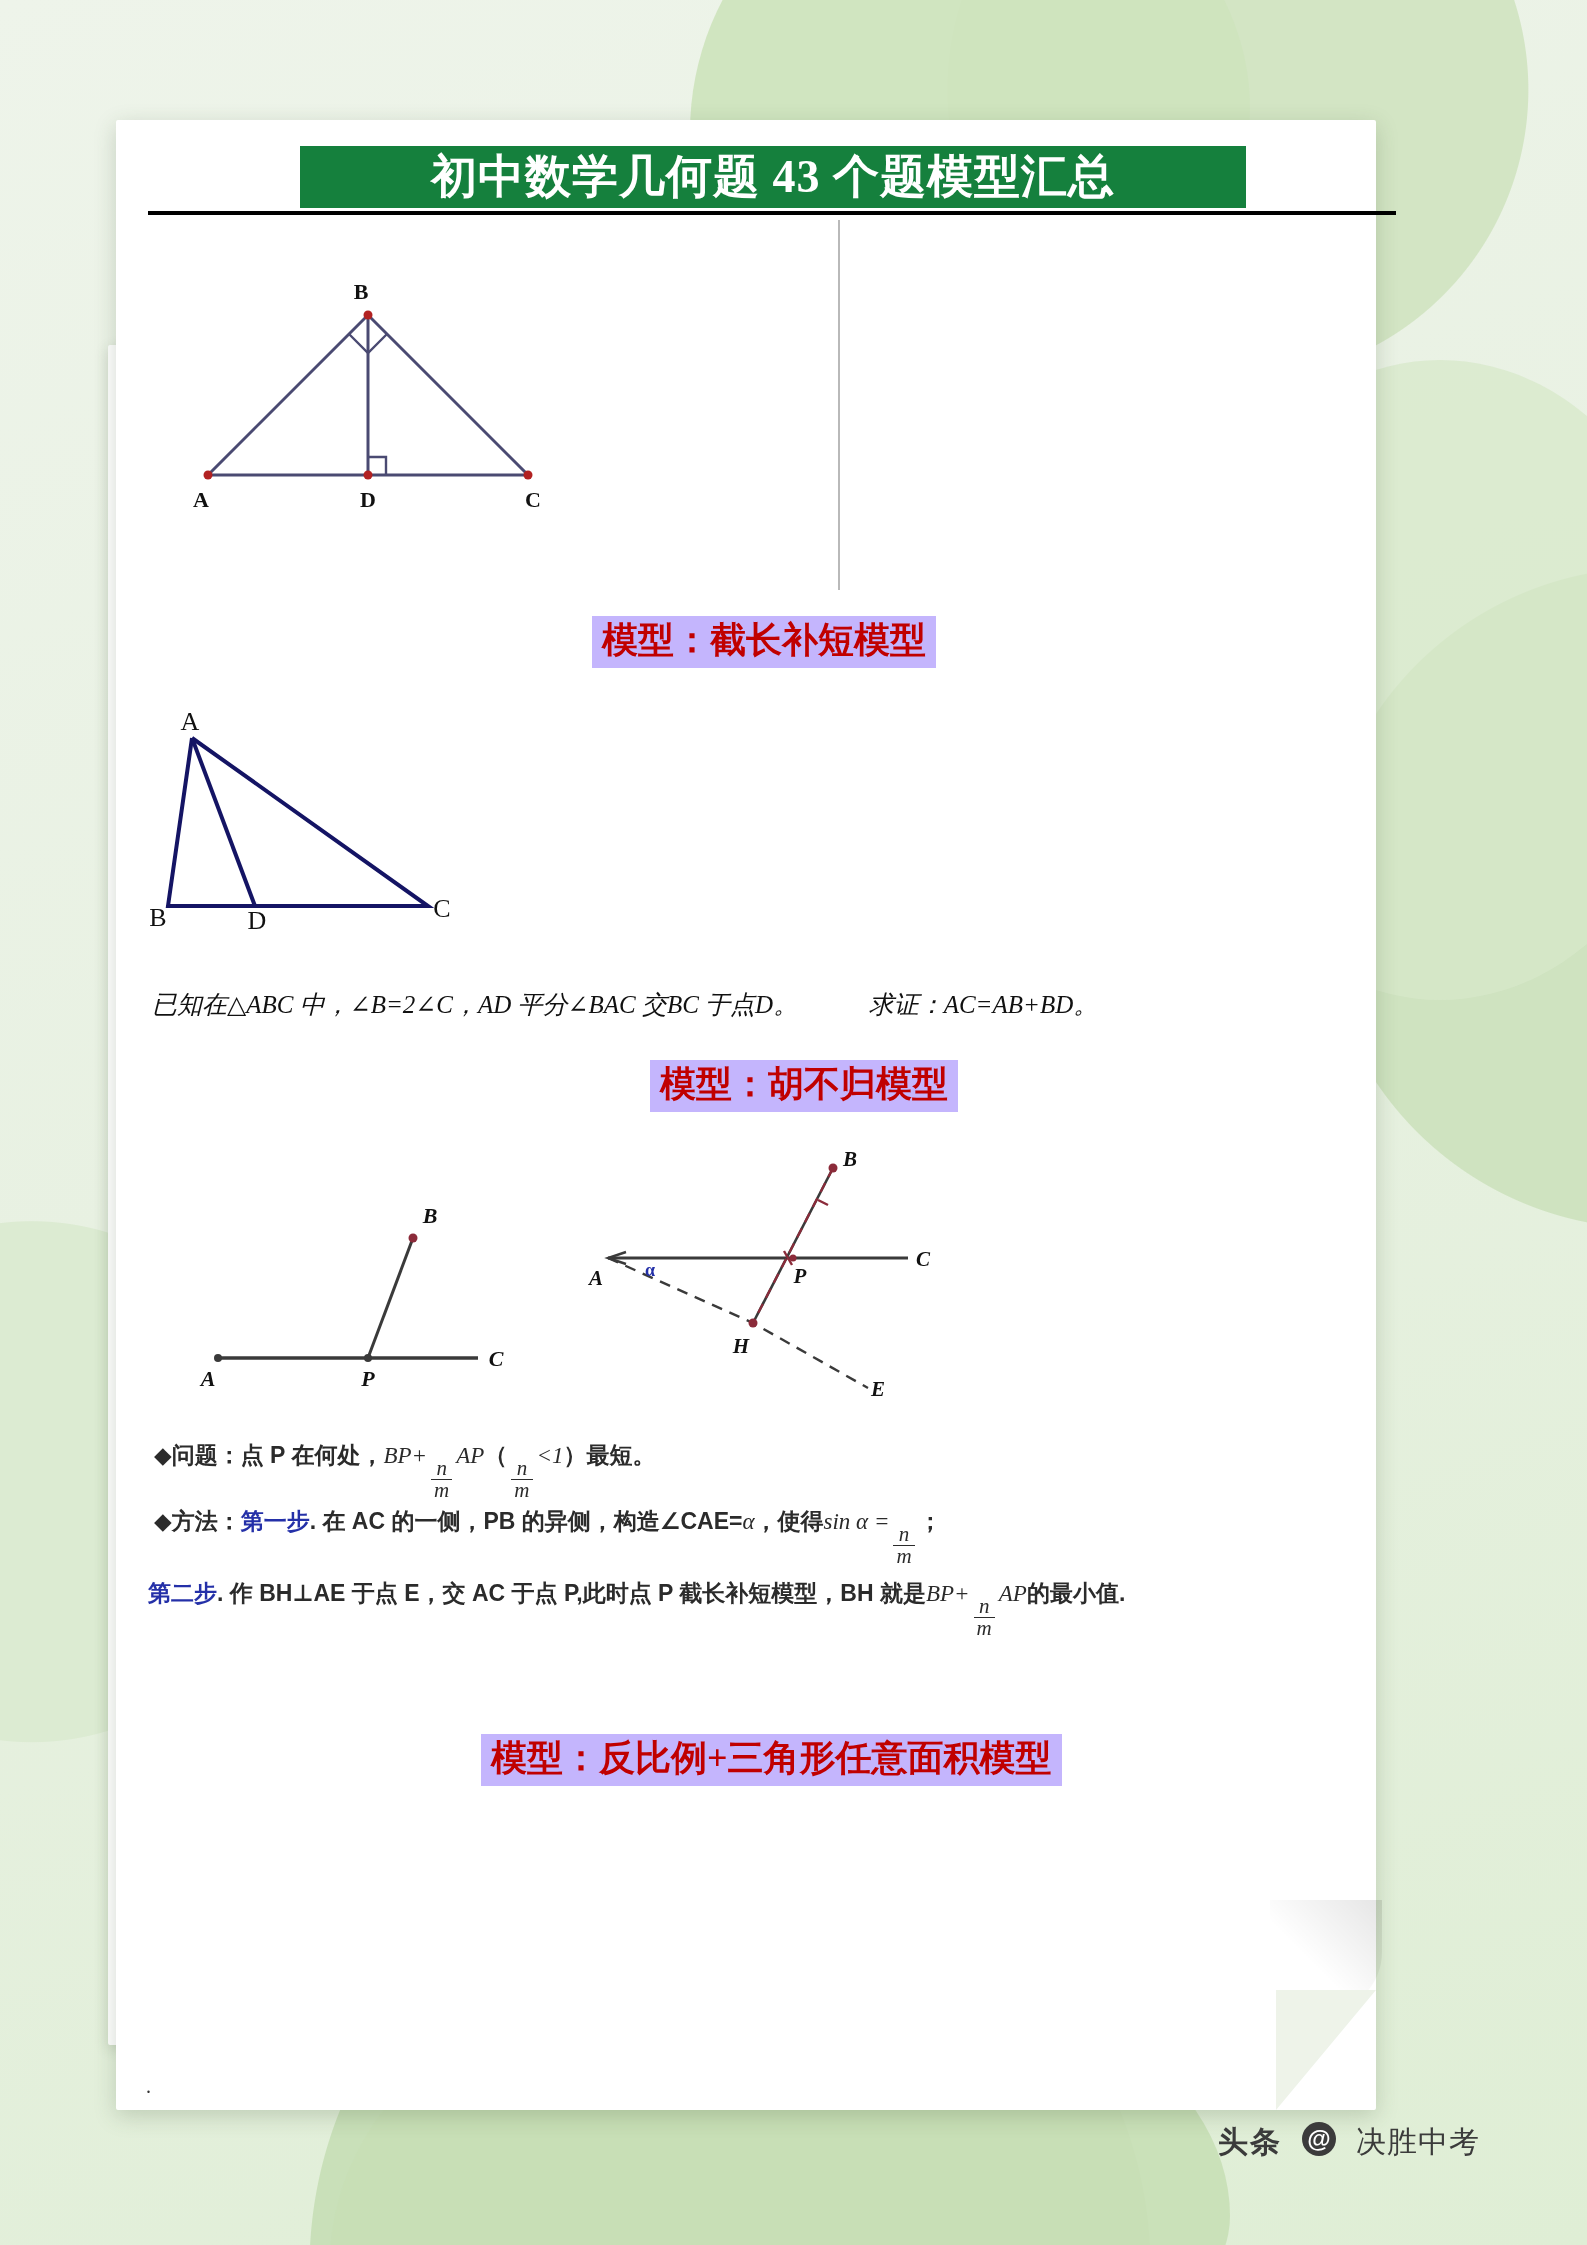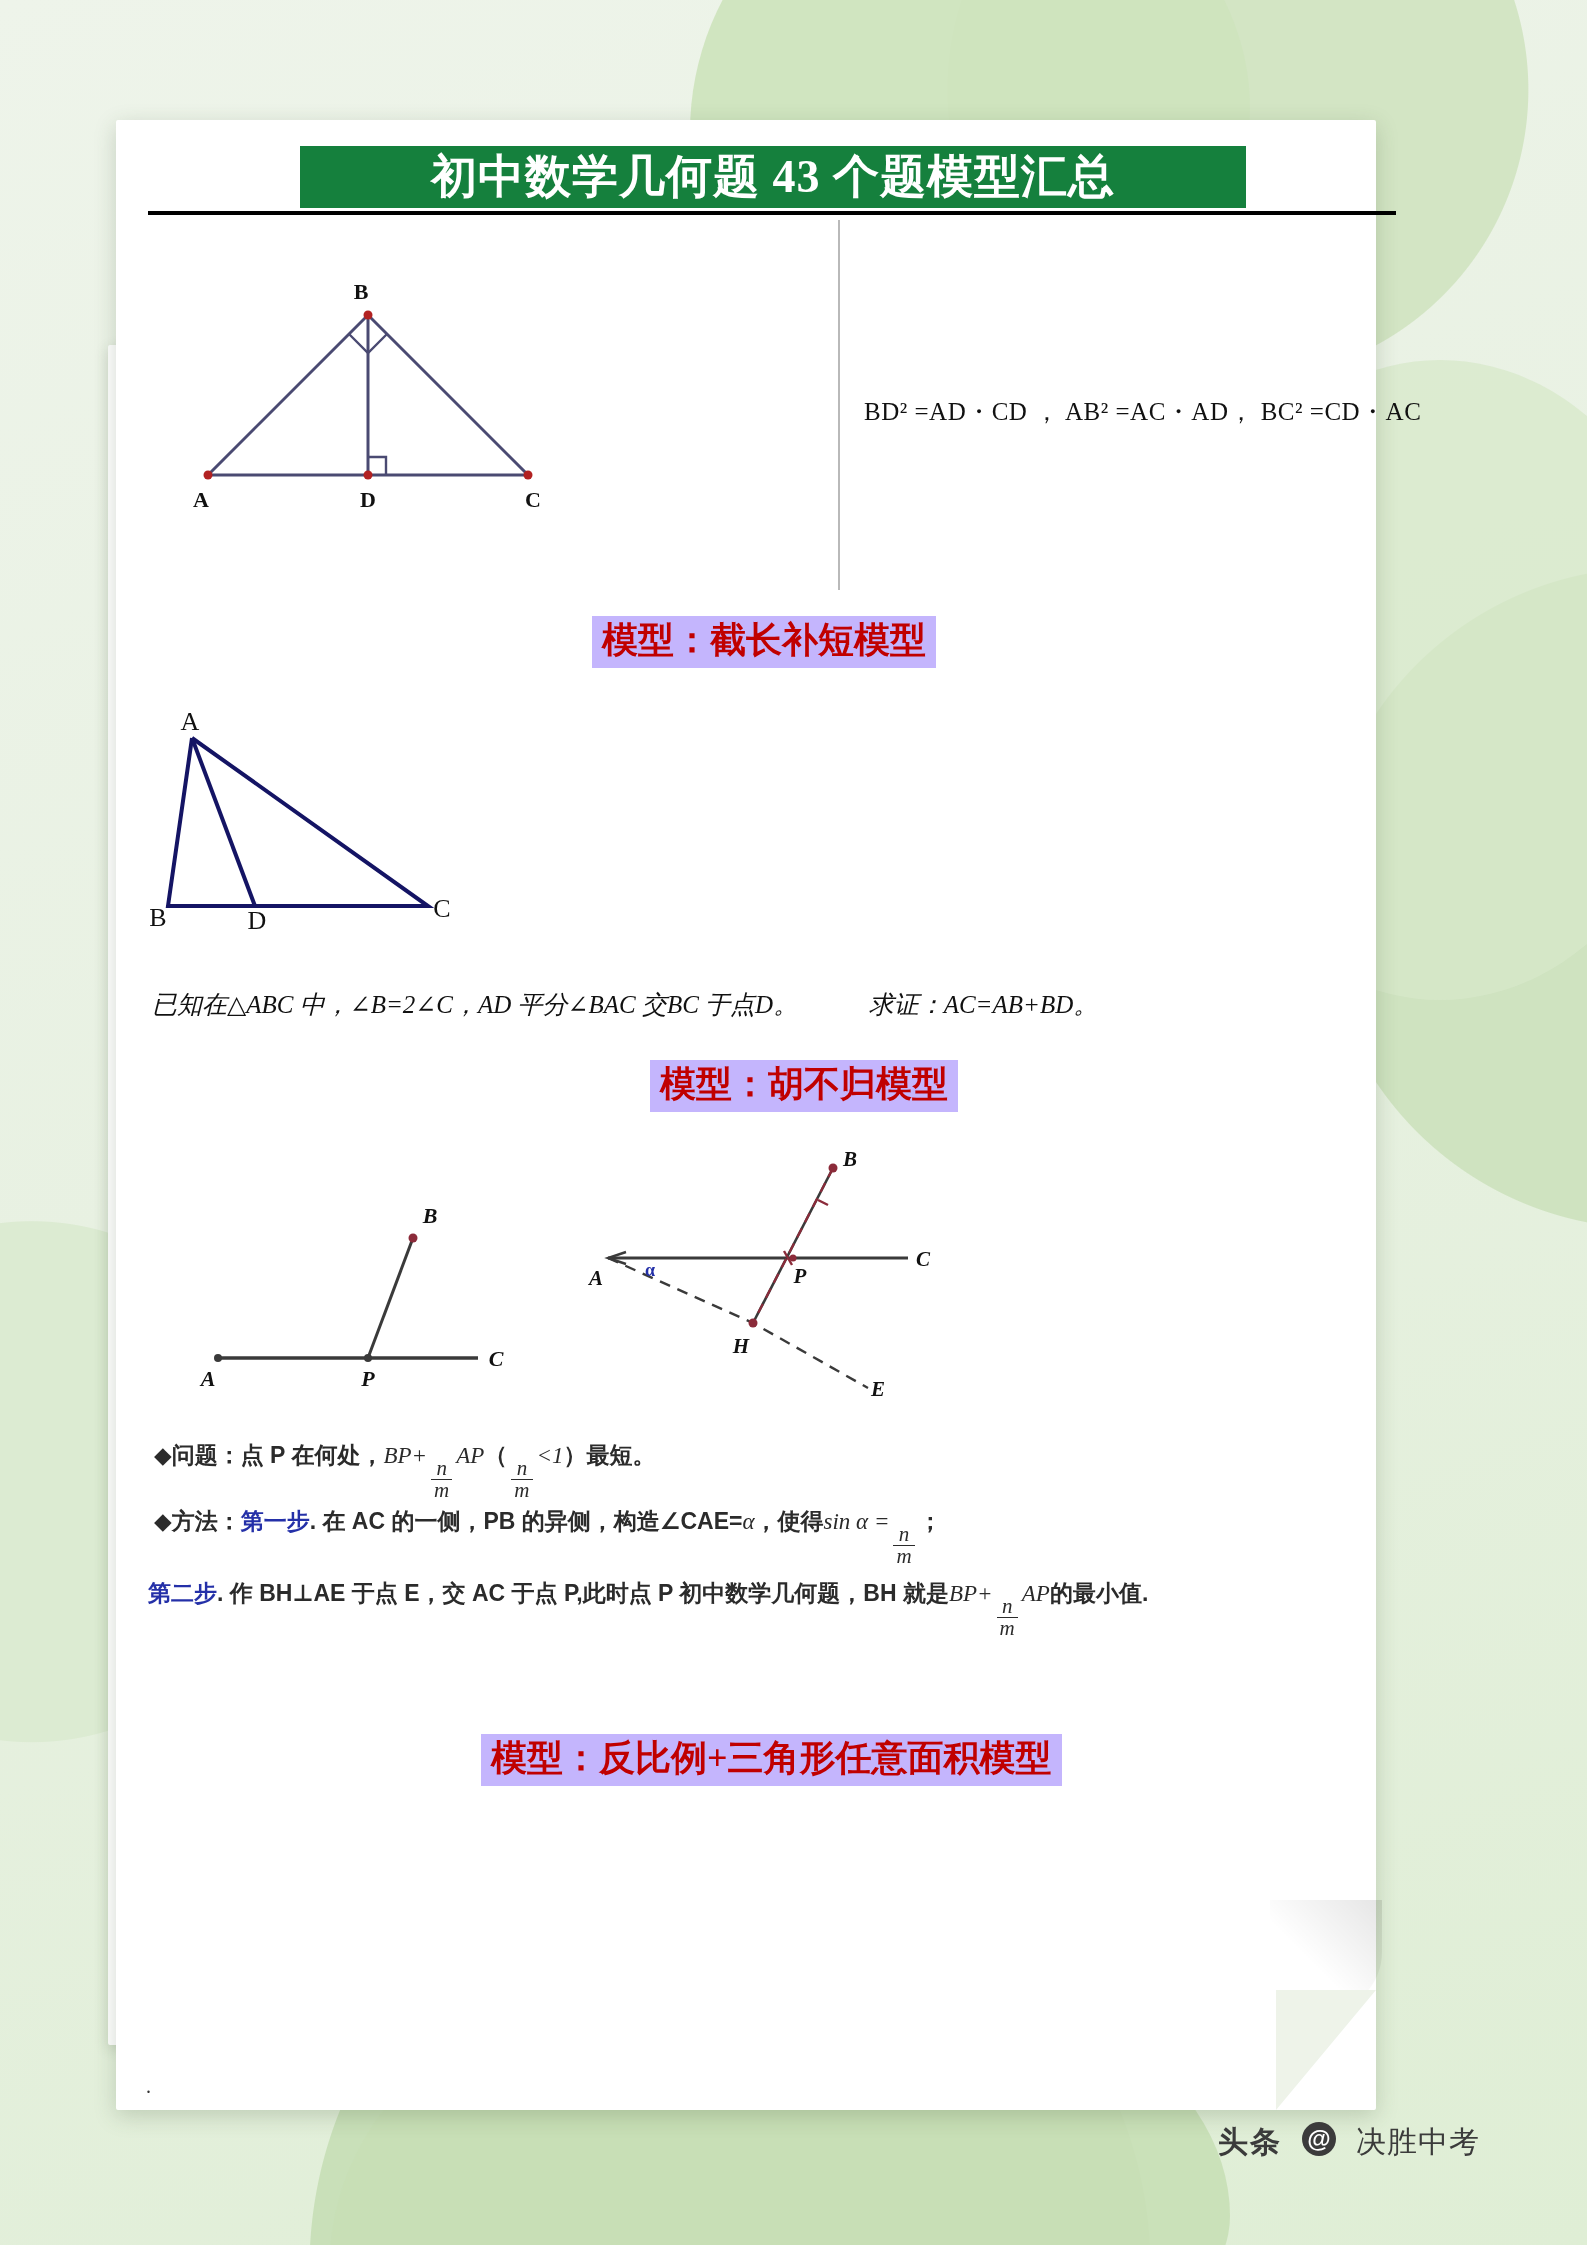--- a/index.html
+++ b/index.html
@@ -302,21 +302,20 @@
     <circle cx="200" cy="40" r="4.5" fill="#b22222"></circle>
     <circle cx="360" cy="200" r="4.5" fill="#b22222"></circle>
     <circle cx="200" cy="200" r="4.5" fill="#b22222"></circle>
 
     <text class="lbl" x="193" y="24" font-size="22" font-weight="bold" fill="#111" text-anchor="middle">B</text>
     <text class="lbl" x="33" y="232" font-size="22" font-weight="bold" fill="#111" text-anchor="middle">A</text>
     <text class="lbl" x="200" y="232" font-size="22" font-weight="bold" fill="#111" text-anchor="middle">D</text>
     <text class="lbl" x="365" y="232" font-size="22" font-weight="bold" fill="#111" text-anchor="middle">C</text>
   </svg>
 
-  <div id="formula-row">BD² =AD・CD ， AB² =AC・AD，  BC² =CD・AC</div>
 </div>
 
 <div class="model-head" id="model-head-1">模型：截长补短模型</div>
 
 <svg id="fig-abc" viewBox="0 0 300 220">
 
   <polyline points="42,28 18,196 278,196 42,28" fill="none" stroke="#141464" stroke-width="4"></polyline>
   <line x1="42" y1="28" x2="105" y2="196" stroke="#141464" stroke-width="4"></line>
   <text class="lbl" x="40" y="20" font-size="26" fill="#111" text-anchor="middle">A</text>
   <text class="lbl" x="8" y="216" font-size="26" fill="#111" text-anchor="middle">B</text>
@@ -387,21 +386,21 @@
   </div>
 
   <div class="hbg-text" id="hbg-method">
     <span>◆</span><span>方法：</span><span class="step-blue">第一步</span><span>. 在 AC 的一侧，PB 的异侧，构造∠CAE=</span><span class="mathit">α</span><span>，使得</span><span class="mathit">sin α =</span><span class="frac">
         <span class="num">n</span>
         <span class="den">m</span>
       </span><span>；</span>
   </div>
 
   <div class="hbg-text" id="hbg-step2">
-    <span class="step-blue">第二步</span><span>. 作 BH⊥AE 于点 E，交 AC 于点 P,此时点 P 初中数学几何题，BH 就是</span><span class="mathit">BP+</span><span class="frac">
+    <span class="step-blue">第二步</span><span>. 作 BH⊥AE 于点 E，交 AC 于点 P,此时点 P 截长补短模型，BH 就是</span><span class="mathit">BP+</span><span class="frac">
         <span class="num">n</span>
         <span class="den">m</span>
       </span><span class="mathit">AP</span><span>的最小值.</span>
   </div>
 </div>
 
 <div class="model-head" id="model-head-3">模型：反比例+三角形任意面积模型</div>
 
 <div id="page-dot">.</div>
 

